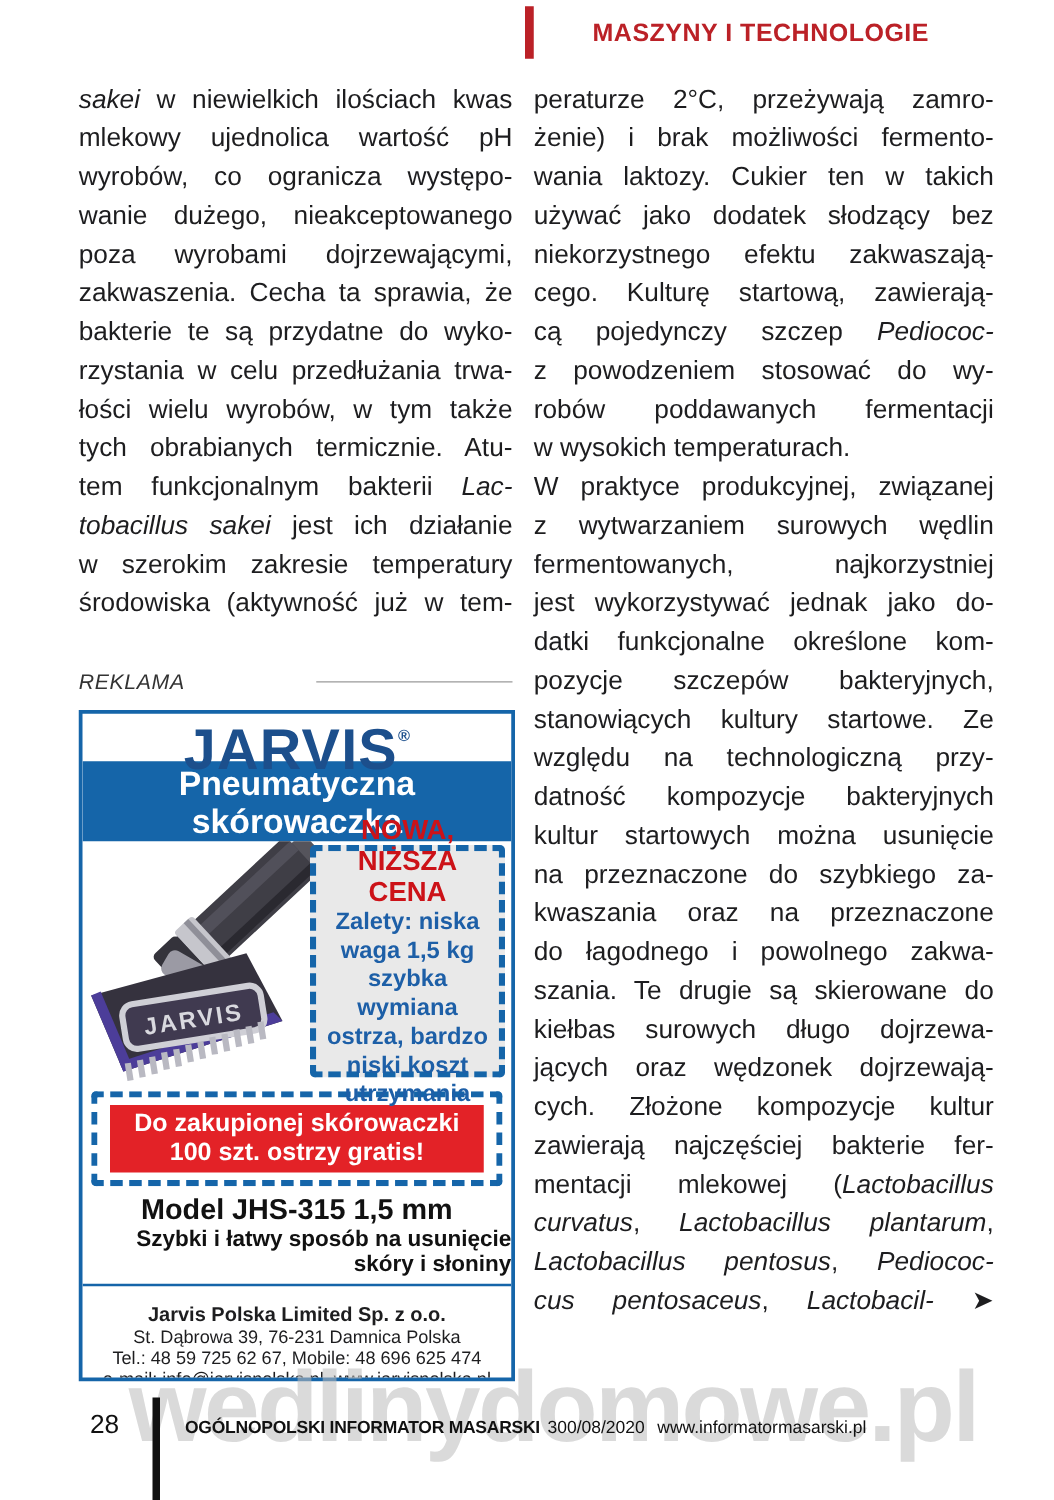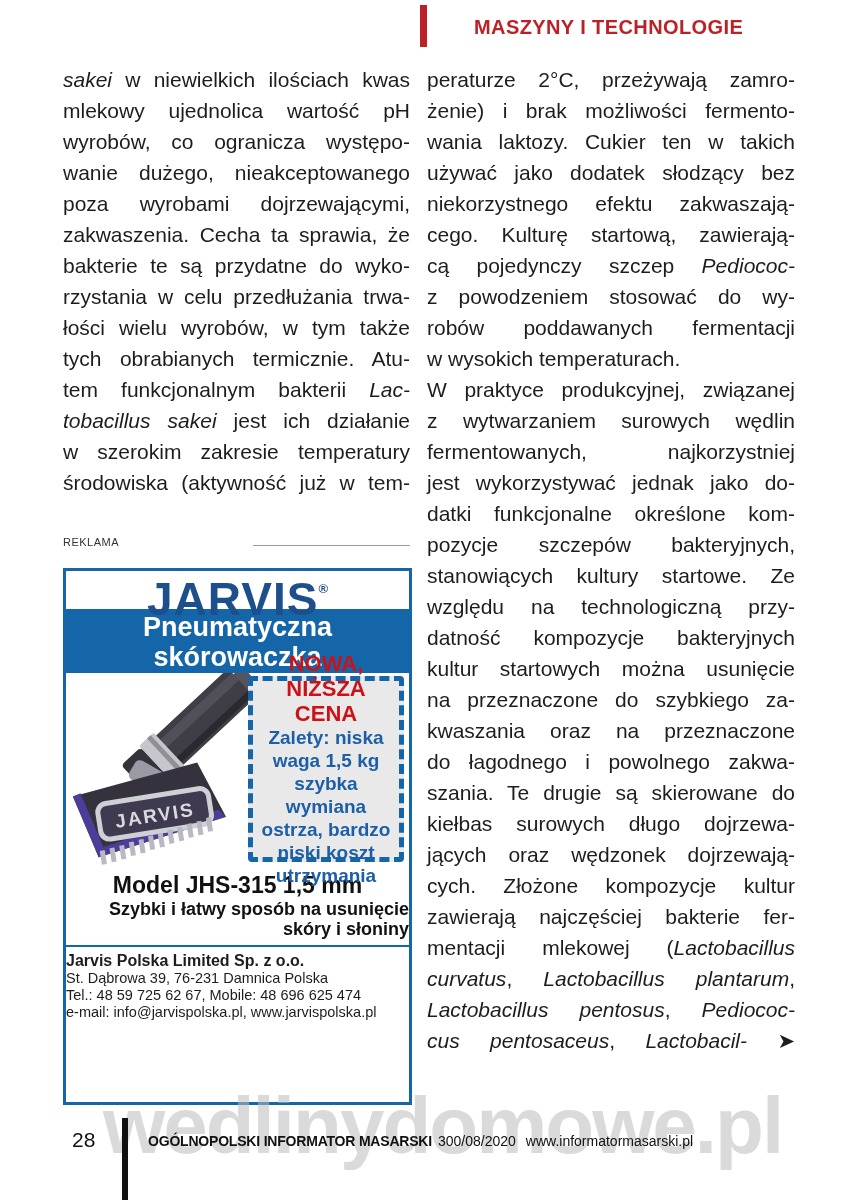--- a/index.html
+++ b/index.html
@@ -28,21 +28,21 @@
   
   .col{position:absolute;top:64px;font-size:21px;color:var(--ink);}
   .col-left{left:63px;width:347px;}
   .col-right{left:427px;width:368px;}
   .tline{
     height:31px;line-height:31px;white-space:nowrap;
     text-align:justify;text-align-last:justify;
   }
   .tline.flush{text-align-last:left;}
   
-  .reklama{position:absolute;left:63px;top:536px;font-size:11px;color:#333;letter-spacing:.5px;}
+  .reklama{position:absolute;left:63px;top:536px;font-size:17px;color:#333;letter-spacing:.5px;font-style:italic;}
   .reklama-rule{position:absolute;left:253px;top:545px;width:157px;height:1px;background:#9a9a9a;}
   
   .ad{
     position:absolute;left:63px;top:568px;width:349px;height:537px;
     border:3px solid var(--brand-blue);background:#fff;overflow:hidden;
   }
   .ad-logo{height:38px;text-align:center;padding-top:2px;}
   .ad-logo .brand{
     font-size:46px;font-weight:800;color:var(--logo-blue);letter-spacing:1px;line-height:52px;
   }
@@ -65,21 +65,21 @@
     padding:6px 10px;
   }
   .offer-banner{
     background:var(--banner-red);color:#fff;font-weight:bold;font-size:20px;
     line-height:23px;text-align:center;padding:4px 0;
   }
   .ad-model{margin-top:5px;text-align:center;font-size:23px;font-weight:bold;color:#111;}
   .ad-desc{text-align:right;font-size:18px;line-height:20px;font-weight:bold;color:#111;}
   .ad-contact{
     margin-top:6px;border-top:2px solid var(--brand-blue);
-    padding-top:5px;
+    padding-top:15px;text-align:center;
   }
   .contact-name{font-size:16px;font-weight:bold;line-height:18px;}
   .contact-line{font-size:14.5px;line-height:17px;}
   
   .watermark{
     position:absolute;left:103px;top:1080px;z-index:5;white-space:nowrap;
     font-size:80px;font-weight:bold;letter-spacing:-2px;
     color:var(--watermark-gray);opacity:.55;pointer-events:none;
   }
   
@@ -207,20 +207,26 @@
             <div class="promo-line">Zalety: niska</div>
             <div class="promo-line">waga 1,5 kg</div>
             <div class="promo-line">szybka wymiana</div>
             <div class="promo-line">ostrza, bardzo</div>
             <div class="promo-line">niski koszt</div>
             <div class="promo-line">utrzymania</div>
           </div>
       </div>
     </div>
 
+    <div class="offer-box">
+      <div class="offer-banner">
+        <div>Do zakupionej skórowaczki</div>
+        <div>100 szt. ostrzy gratis!</div>
+      </div>
+    </div>
     <div class="ad-model">Model JHS-315 1,5 mm</div>
     <div class="ad-desc">Szybki i łatwy sposób na usunięcie</div>
     <div class="ad-desc">skóry i słoniny</div>
     <div class="ad-contact">
       <div class="contact-name">Jarvis Polska Limited Sp. z o.o.</div>
       <div class="contact-line">St. Dąbrowa 39, 76-231 Damnica Polska</div>
       <div class="contact-line">Tel.: 48 59 725 62 67, Mobile: 48 696 625 474</div>
       <div class="contact-line">e-mail: info@jarvispolska.pl, www.jarvispolska.pl</div>
     </div>
   </div>

